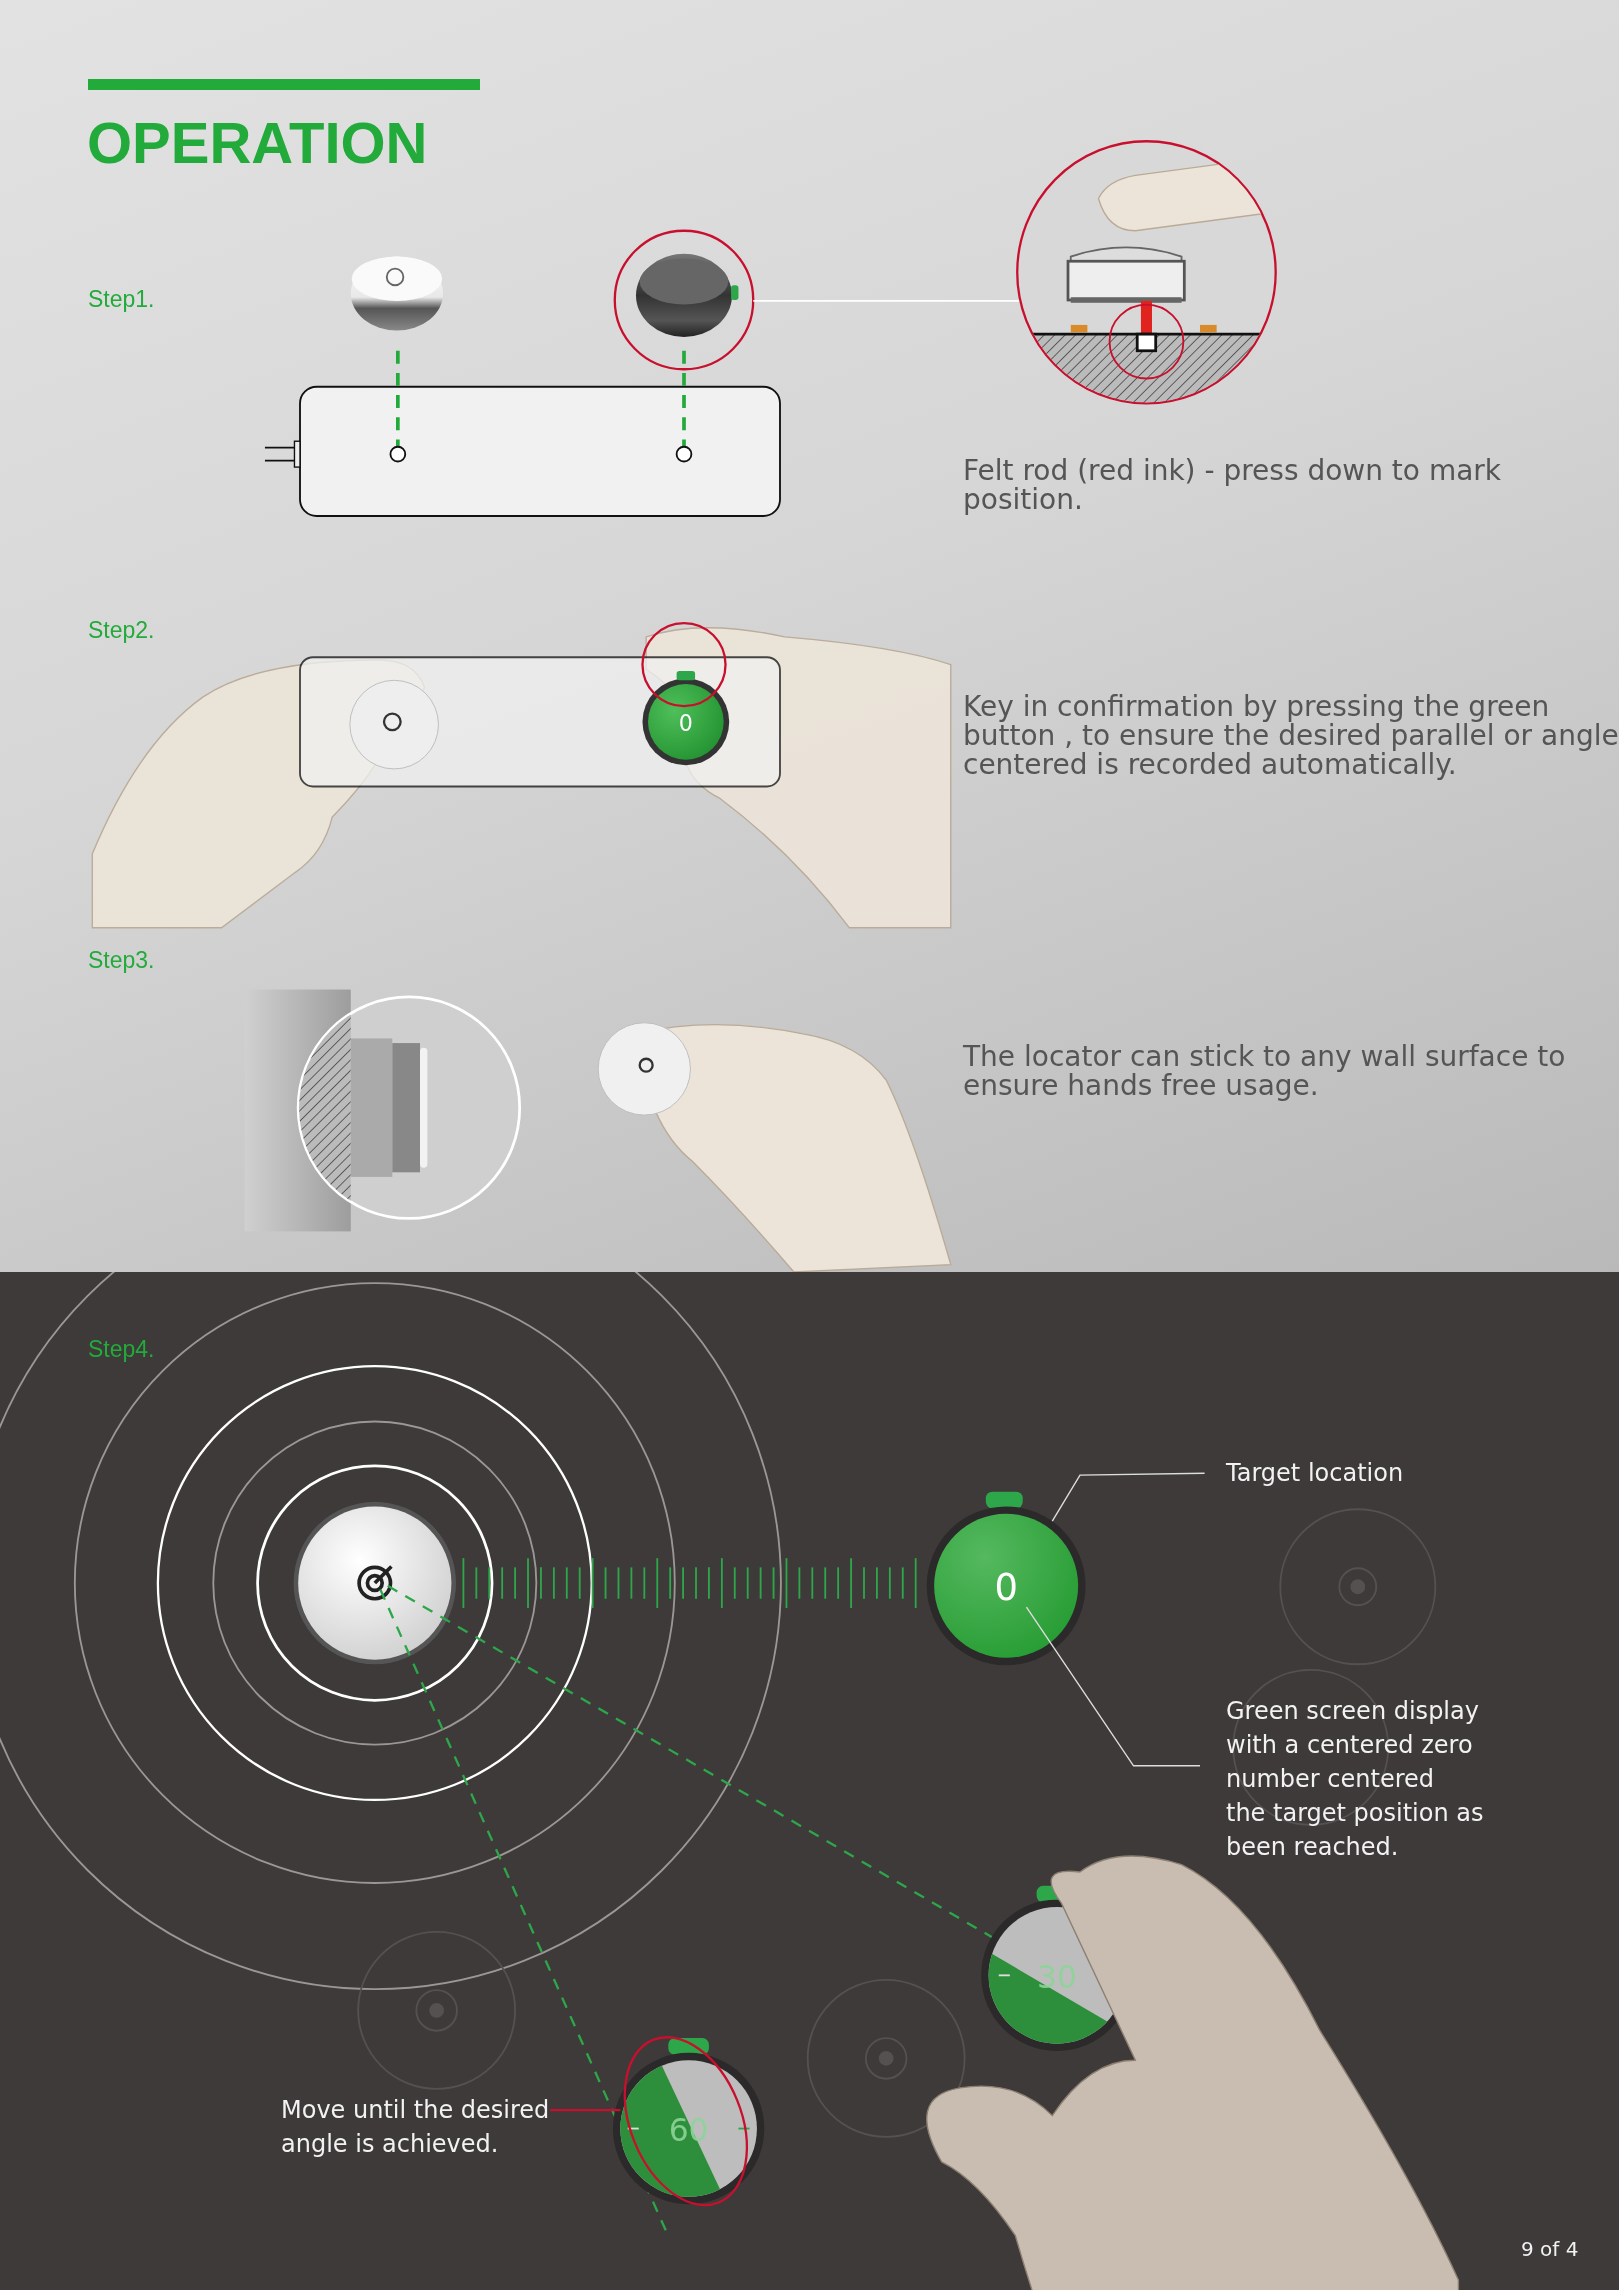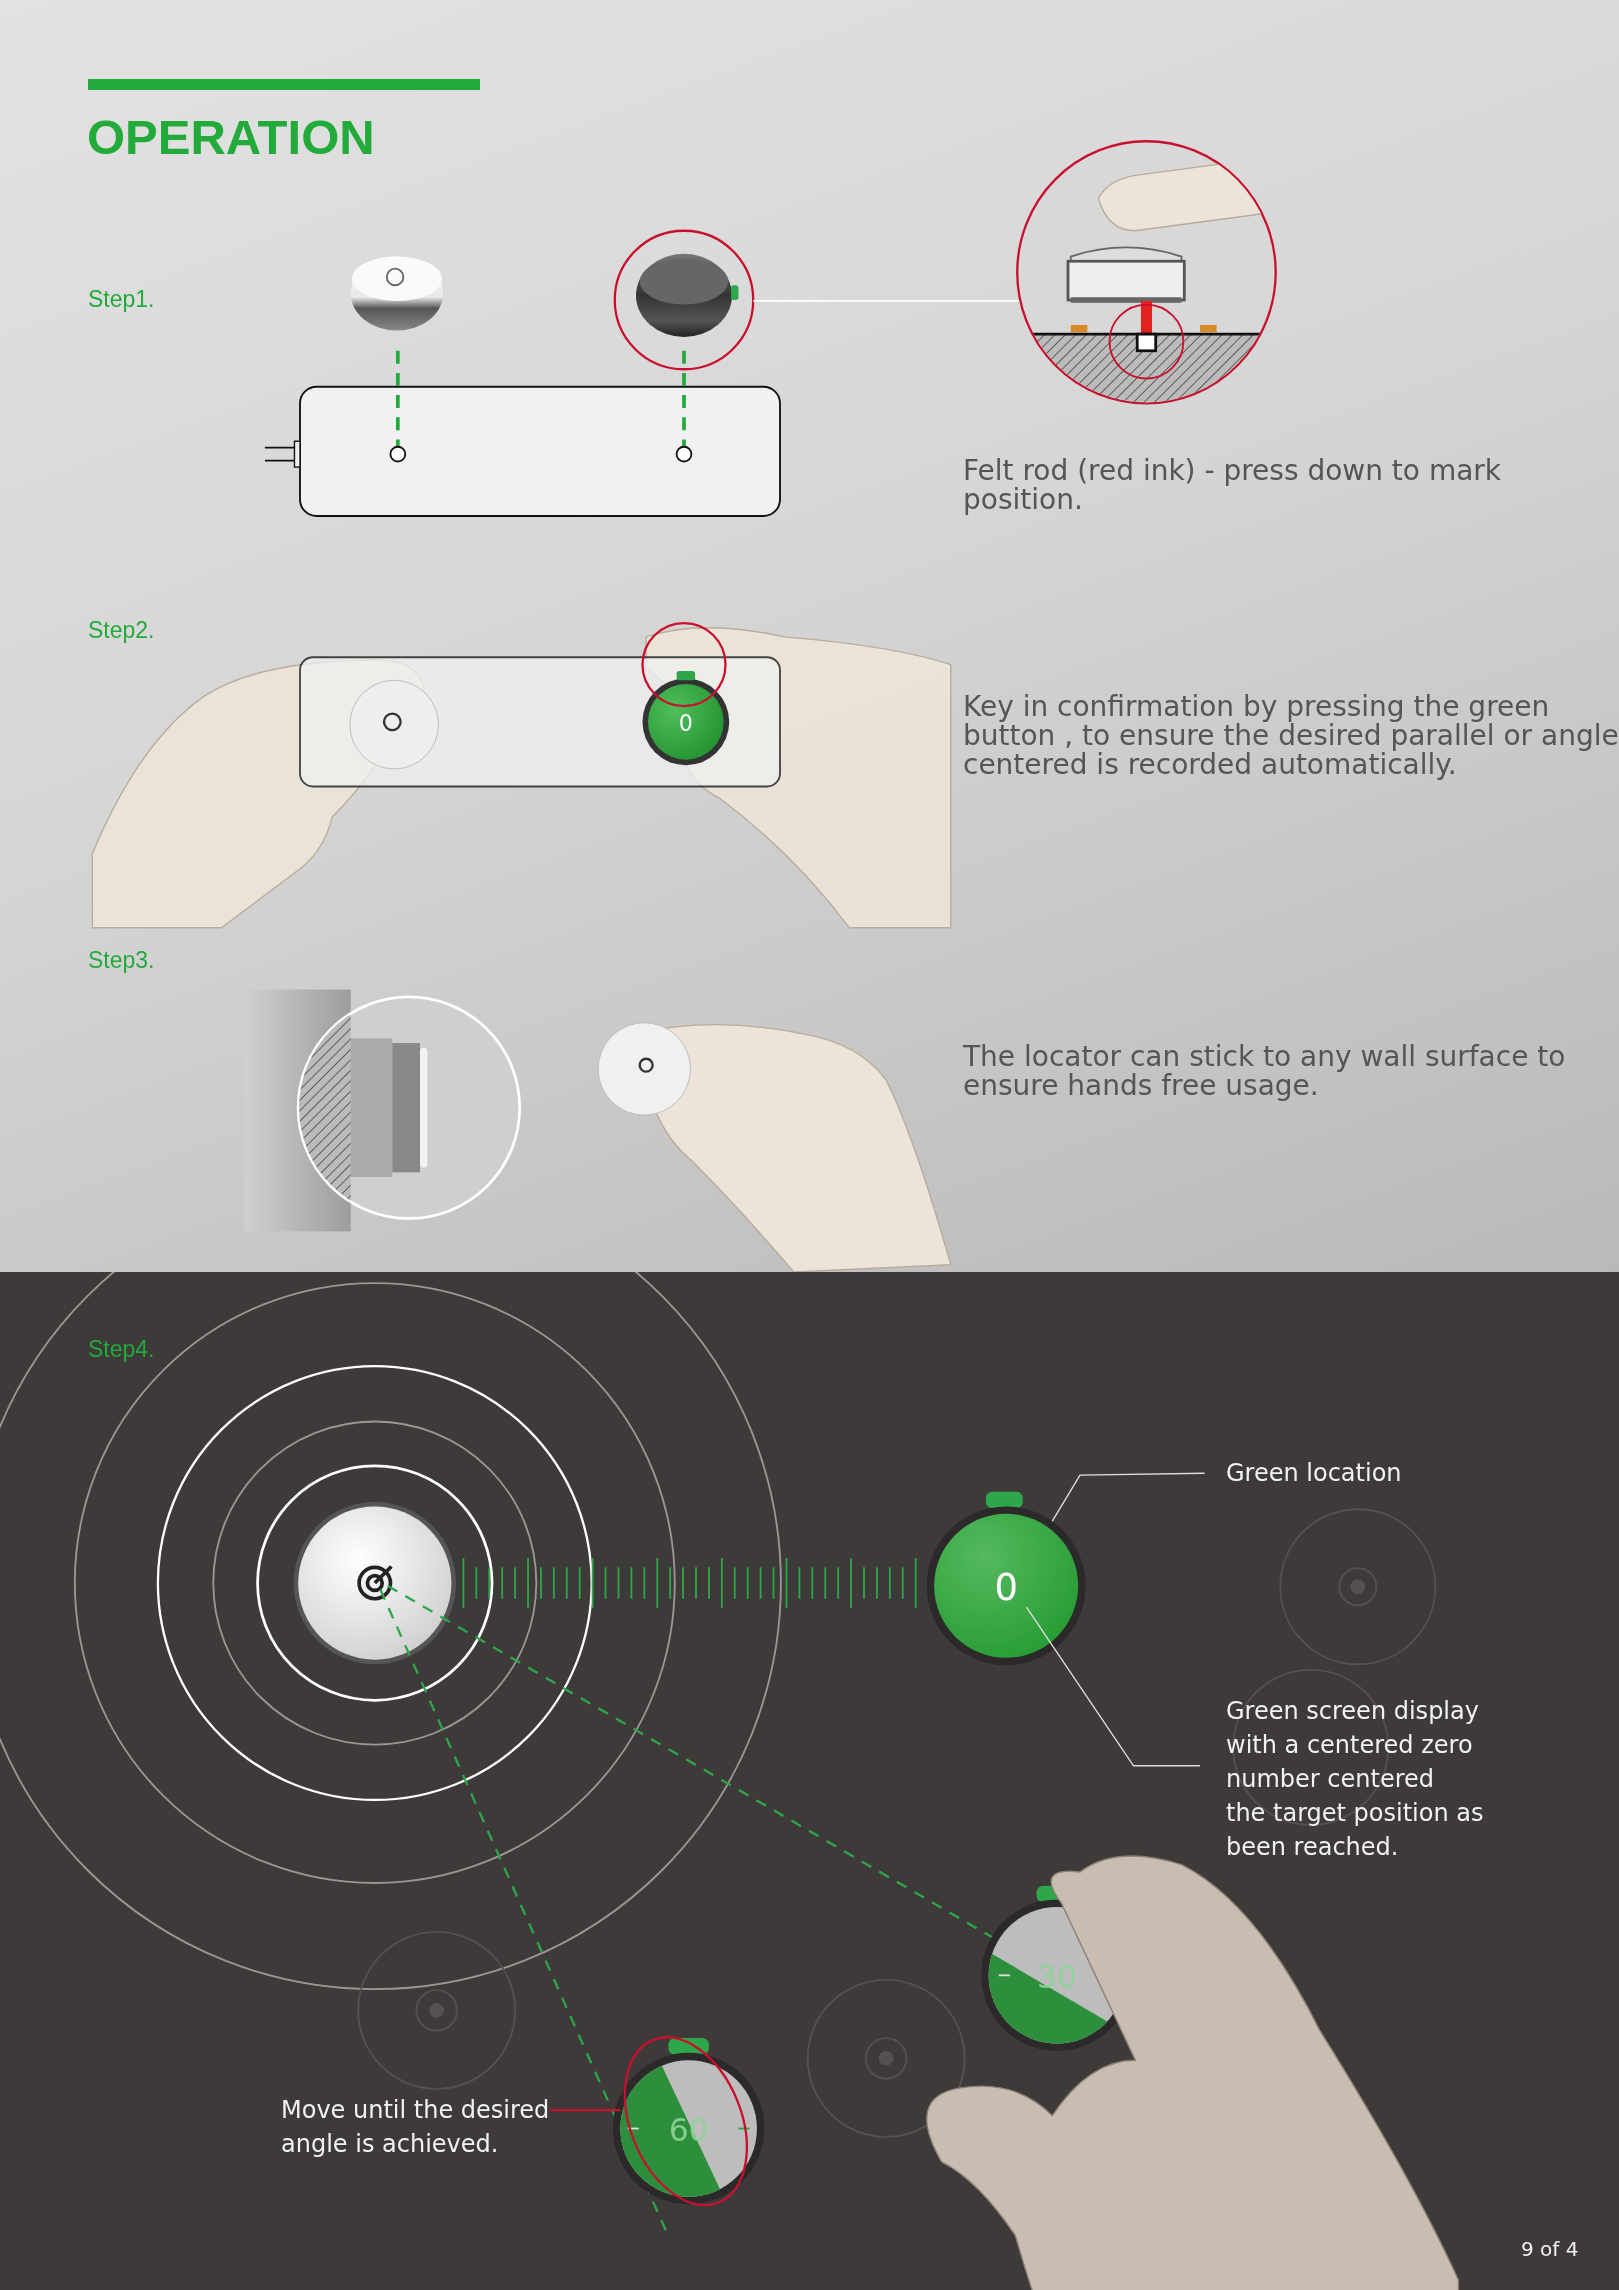--- a/index.html
+++ b/index.html
@@ -1,20 +1,20 @@
 <!DOCTYPE html>
 <html style="font-size:14.8px"><head>
 <meta charset="utf-8">
 <style>
   html,body{margin:0;padding:0;}
   body{width:1620px;height:2291px;position:relative;overflow:hidden;font-family:"DejaVu Sans","Liberation Sans",sans-serif;}
   .light{position:absolute;left:0;top:0;width:1620px;height:1272px;background:linear-gradient(160deg,#e2e2e2 0%,#d6d6d6 45%,#b9b9b9 100%);}
   .dark{position:absolute;left:0;top:1272px;width:1620px;height:1019px;background:#3d3a39;overflow:hidden;}
   .topbar{position:absolute;left:88px;top:79px;width:392px;height:11px;background:#22aa3b;}
-  .title{position:absolute;left:87px;top:109px;font-family:"Liberation Sans",sans-serif;font-weight:bold;font-size:49px;color:#22aa3b;letter-spacing:0px;}
+  .title{position:absolute;left:87px;top:109px;font-family:"Liberation Sans",sans-serif;font-weight:bold;font-size:58px;color:#22aa3b;letter-spacing:0px;}
   .step{position:absolute;left:88px;font-family:"Liberation Sans",sans-serif;font-weight:normal;font-size:23px;color:#22aa3b;}
   .desc{position:absolute;left:963px;font-family:"DejaVu Sans",sans-serif;font-size:28px;line-height:29px;color:#555;}
   .desc-dark{position:absolute;font-family:"DejaVu Sans",sans-serif;font-size:24px;line-height:34px;color:#f2f2f2;}
   .pg{position:absolute;left:1521px;top:2237px;font-family:"DejaVu Sans",sans-serif;font-size:20px;color:#f2f2f2;}
   svg{position:absolute;left:0;top:0;}
 </style>
 </head>
 <body>
 
 <div class="light"></div>
@@ -258,21 +258,21 @@
       <line x1="800" y1="928" x2="812" y2="928" stroke="#2ea64a" stroke-width="2"></line>
     <ellipse cx="743" cy="920" rx="60" ry="95" transform="rotate(-22 743 920)" fill="none" stroke="#c8102e" stroke-width="2.5"></ellipse>
     <line x1="596" y1="908" x2="672" y2="908" stroke="#c8102e" stroke-width="2.5"></line>
 
     <path d="M1170 650 q40 -30 110 -8 q80 40 150 180 q100 160 150 270 l0 212 l-380 0 q-60 -120 -100 -260 q-40 -60 -80 -80 q-40 -70 20 -80 q60 -10 100 30 q40 -60 90 -60 l-80 -170 q-30 -40 20 -34z" fill="#c9bdb1" stroke="#8d8073" stroke-width="1.5"></path>
   </svg>
 </div>
 
 <div class="step" style="top:1336px">Step4.</div>
 
-<div class="desc-dark" style="left:1226px;top:1456px">Green location</div>
+<div class="desc-dark" style="left:1226px;top:1456px">Target location</div>
 <div class="desc-dark" style="left:1226px;top:1694px">
   <div>Green screen display</div>
   <div>with a centered zero</div>
   <div>number centered</div>
   <div>the target position as</div>
   <div>been reached.</div>
 </div>
 <div class="desc-dark" style="left:281px;top:2093px">
   <div>Move until the desired</div>
   <div>angle is achieved.</div>

